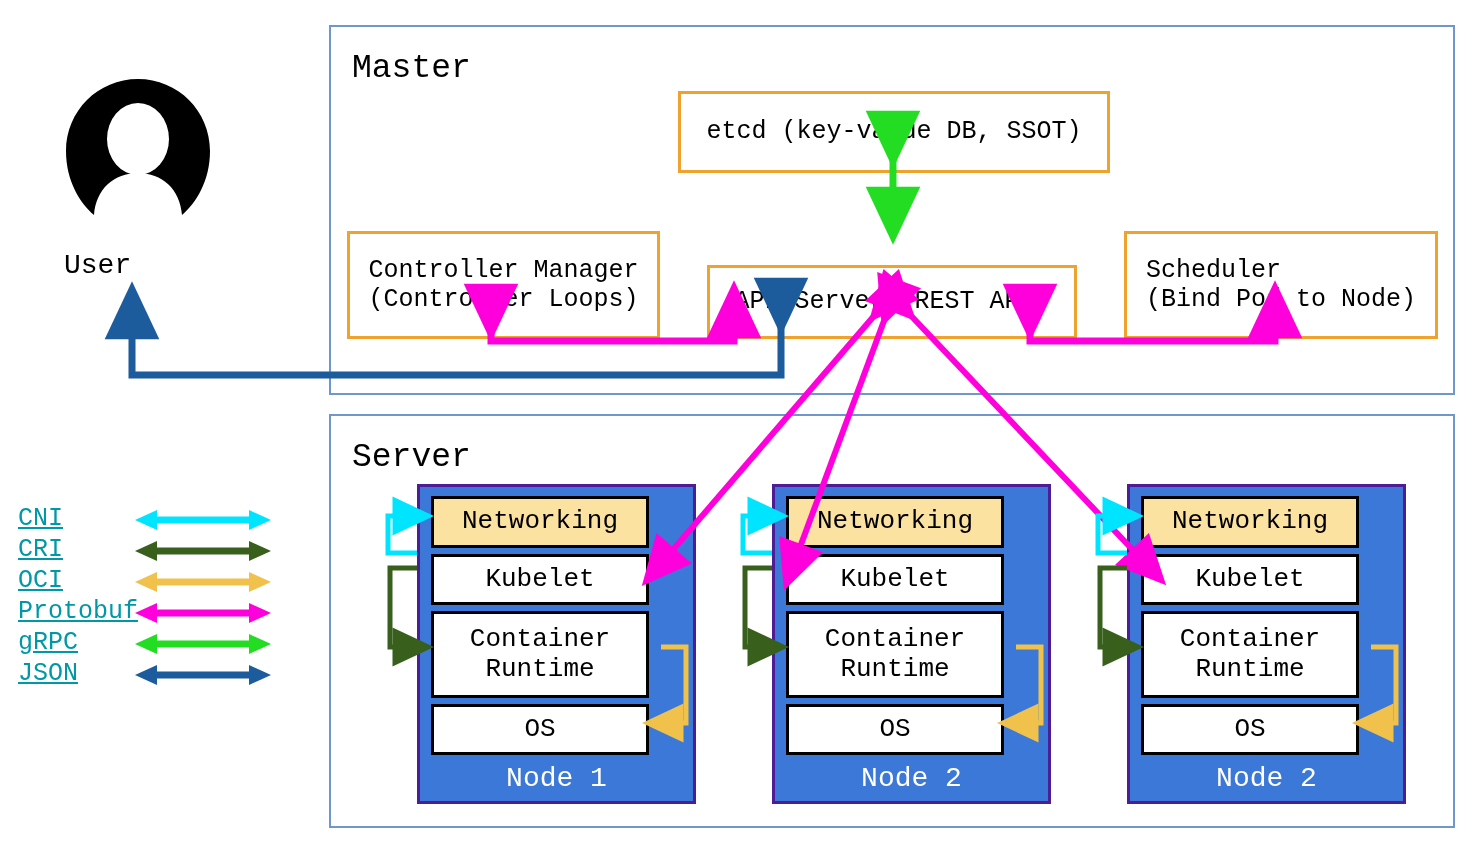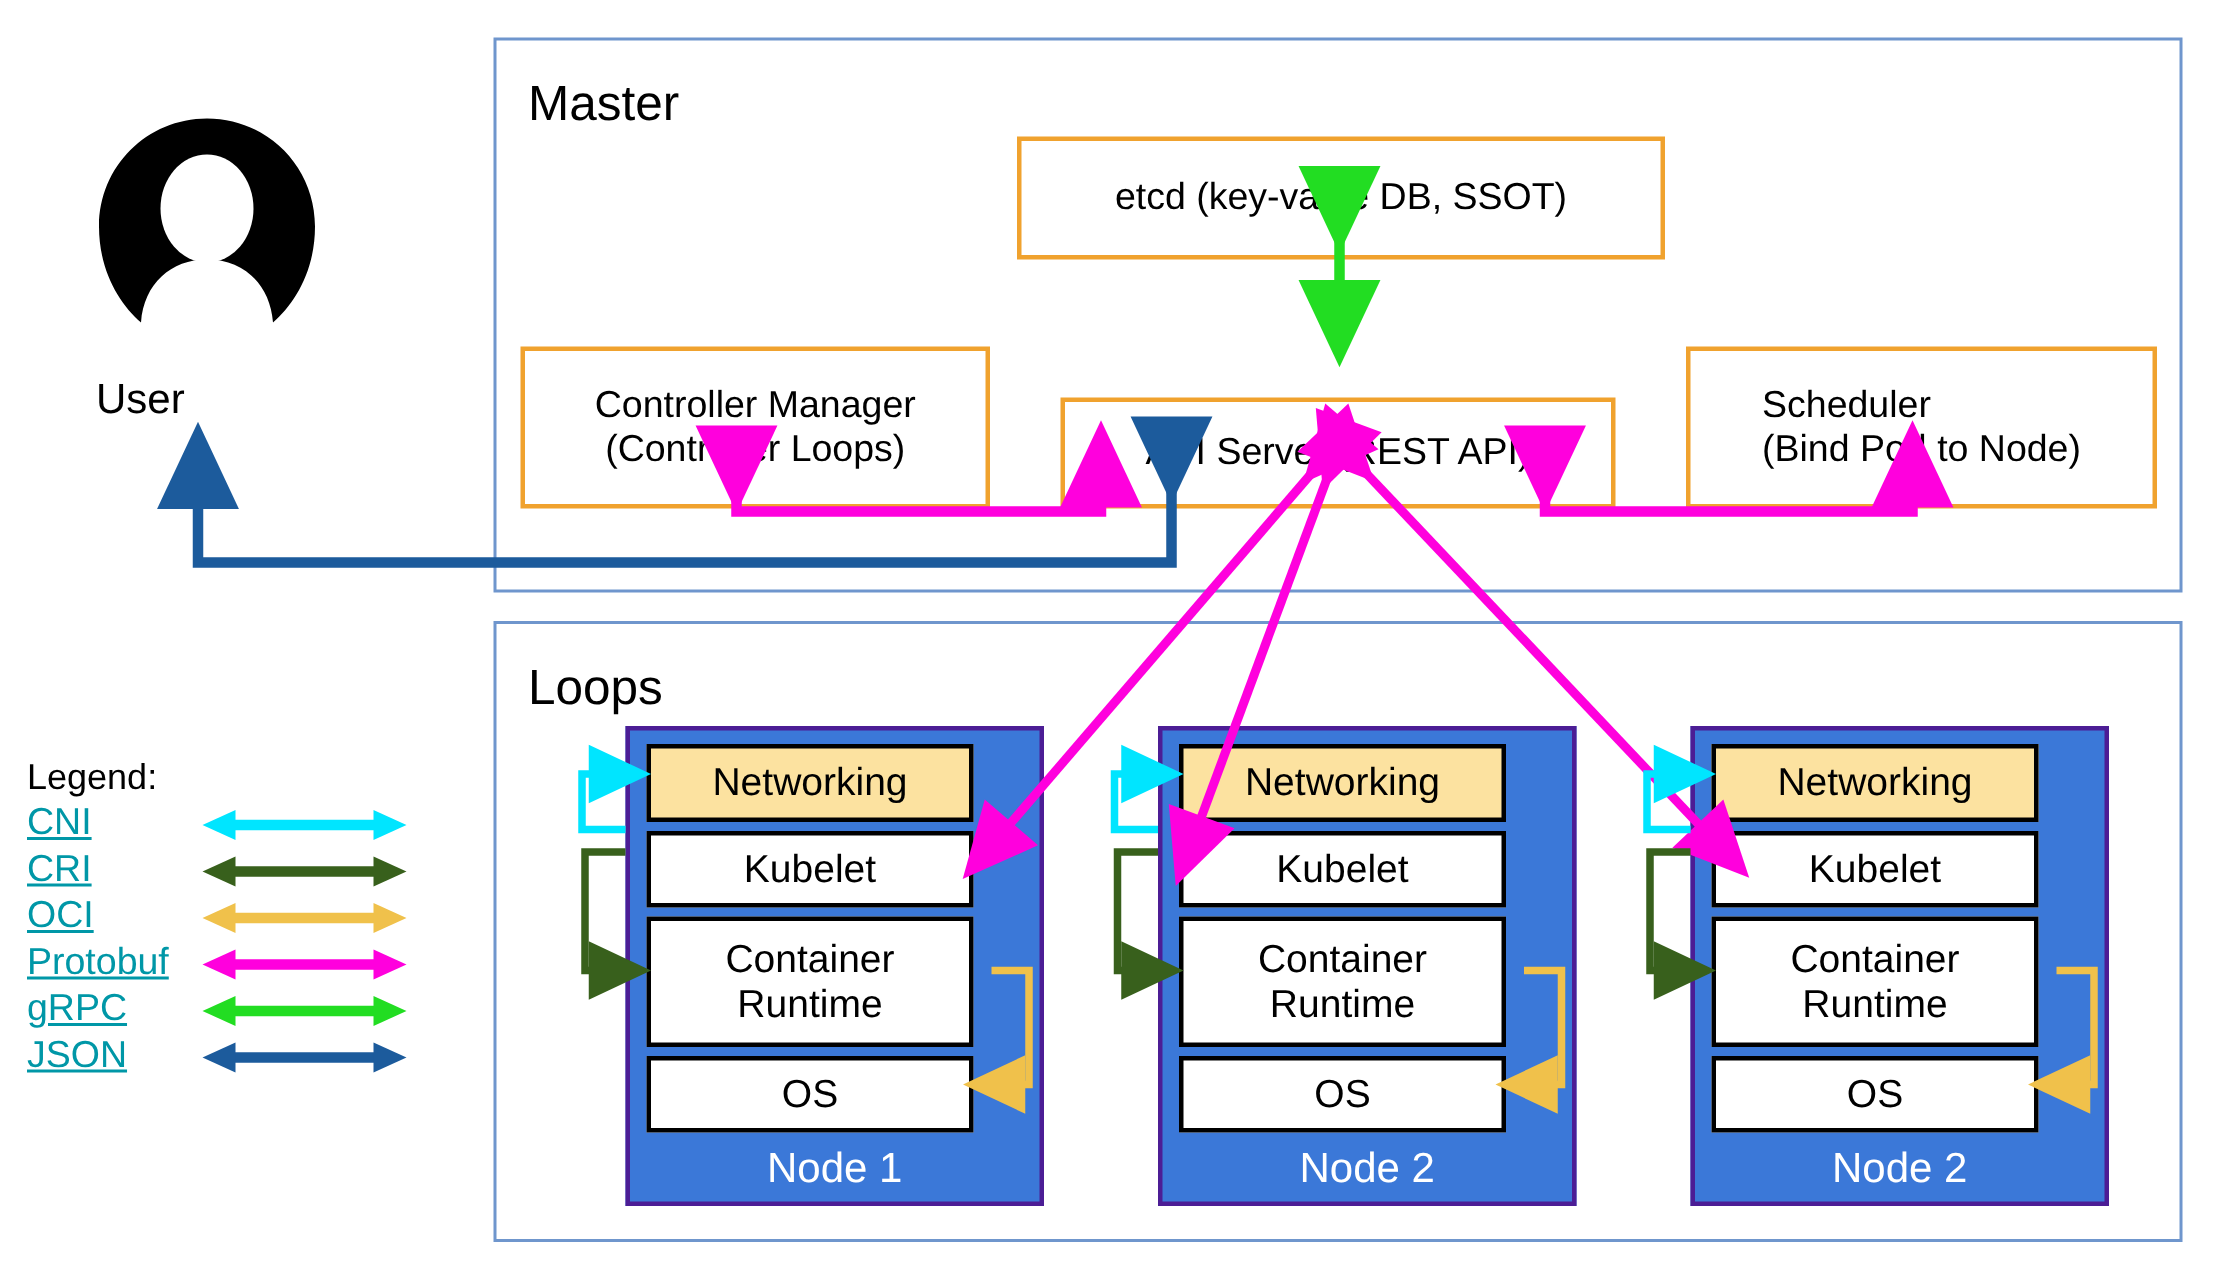--- a/index.html
+++ b/index.html
@@ -1,18 +1,18 @@
 <!DOCTYPE html>
 <html><head>
 <meta charset="utf-8">
 <style>
   html,body{margin:0;padding:0;background:#fff;}
   body{width:1475px;height:852px;position:relative;overflow:hidden;
        font-family:"Liberation Sans","DejaVu Sans",sans-serif;color:#000;}
-  .stage{position:absolute;left:0;top:0;width:1475px;height:852px;}
+  .stage{position:absolute;left:0;top:0;width:1475px;height:852px;font-family:Liberation Mono, monospace;}
   .svg-layer{position:absolute;left:0;top:0;width:1475px;height:852px;}
   .arrows{z-index:5;}
 
   
   .frame{position:absolute;border:2px solid #6f96cd;background:#fff;box-sizing:border-box;}
   #master-frame{left:329px;top:25px;width:1126px;height:370px;}
   #nodes-frame{left:329px;top:414px;width:1126px;height:414px;}
   .frame-title{position:absolute;font-size:33px;line-height:1;color:#000;white-space:nowrap;}
 
   
@@ -134,21 +134,21 @@
     </g>
     <g>
       <path d="M1127,568 L1100,568 L1100,647 L1122,647" fill="none" stroke="#38601c" stroke-width="5" marker-end="url(#mh-dgreen)"></path>
     </g>
     <g>
       <path d="M1371,647 L1396,647 L1396,723 L1374,723" fill="none" stroke="#f0c14b" stroke-width="5" marker-end="url(#mh-yellow)"></path>
     </g>
   </svg>
 
   <div class="frame-title" style="left:352px;top:52px;">Master</div>
-  <div class="frame-title" style="left:352px;top:441px;">Loops</div>
+  <div class="frame-title" style="left:352px;top:441px;">Server</div>
 
   <svg id="user-icon" viewBox="0 0 148 140">
     <path d="M74,2 C114,2 146,34 146,74 C146,104 132,126 118,138
              C116,112 98,96 74,96 C50,96 32,112 30,138
              C16,126 2,104 2,74 C2,34 34,2 74,2 Z" fill="#000"></path>
     <ellipse cx="74" cy="62" rx="31" ry="36" fill="#fff"></ellipse>
   </svg>
   <div id="user-label">User</div>
 
   <div class="mbox" id="etcd-box">
@@ -224,21 +224,20 @@
         <span style="display:block;">Runtime</span>
       </span>
     </div>
     <div class="layer os">
       <span>OS</span>
     </div>
     <div class="node-name">Node 2</div>
   </div>
 
   <div id="legend">
-    <div id="legend-title">Legend:</div>
 
     <div class="legend-row">
       <span class="legend-label">CNI</span>
       <svg class="legend-arrow" viewBox="0 0 140 22">
         <line x1="18" y1="11" x2="122" y2="11" stroke="#00e5ff" stroke-width="7"></line>
         <path d="M2,11 L24,1 L24,21 Z" fill="#00e5ff"></path>
         <path d="M138,11 L116,1 L116,21 Z" fill="#00e5ff"></path>
       </svg>
     </div>
 

